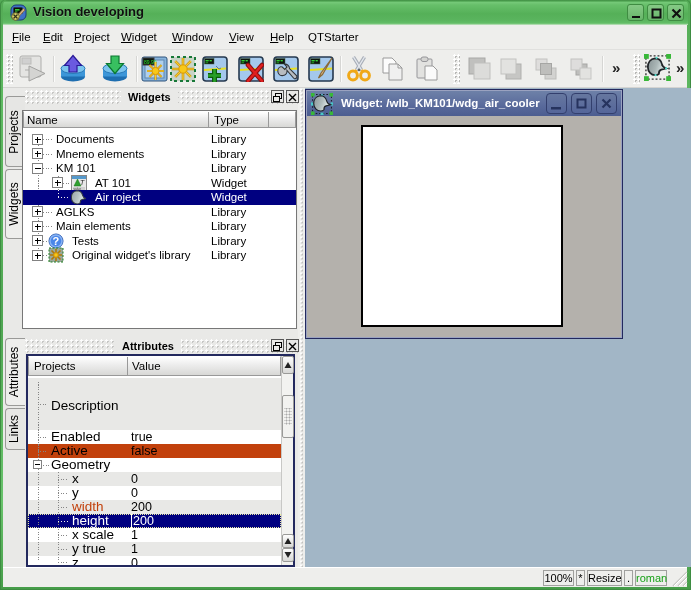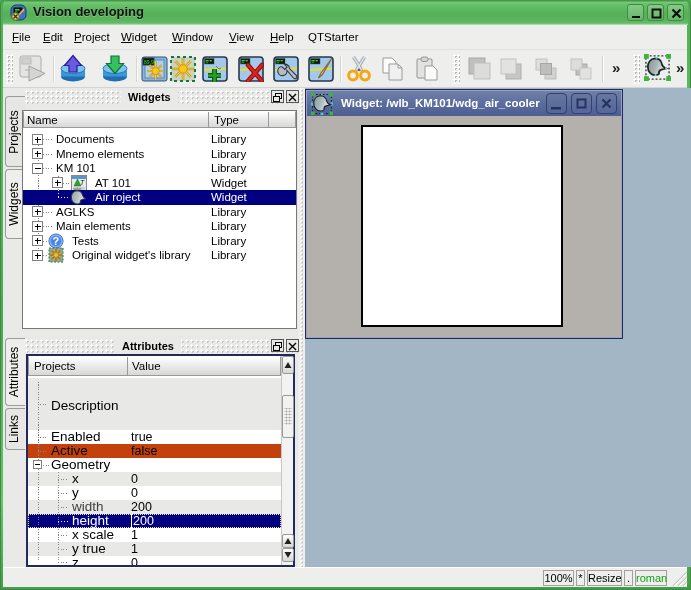--- a/index.html
+++ b/index.html
@@ -465,21 +465,21 @@
       </div>
     <div class="row" style="left:0;top:116px;width:253px;height:14px;line-height:14px;background:#e8e8e6">
         <span class="abs" style="left:44px">x</span>
         <span class="abs val" style="left:103px">0</span>
       </div>
     <div class="row" style="left:0;top:130px;width:253px;height:14px;line-height:14px">
         <span class="abs" style="left:44px">y</span>
         <span class="abs val" style="left:103px">0</span>
       </div>
     <div class="row" style="left:0;top:144px;width:253px;height:14px;line-height:14px;background:#e8e8e6">
-        <span class="abs" style="left:44px;color:#404040">width</span>
+        <span class="abs" style="left:44px;color:#c2410c">width</span>
         <span class="abs val" style="left:103px">200</span>
       </div>
     <div class="row sel" style="left:0;top:158px;width:253px;height:14px;line-height:14px;outline:1px dotted #e8e8a0;outline-offset:-1px">
         <span class="abs" style="left:44px">height</span>
         <span class="abs val" style="left:103px;border-left:1px solid #fff;padding-left:1px">200</span>
       </div>
     <div class="row" style="left:0;top:172px;width:253px;height:14px;line-height:14px">
         <span class="abs" style="left:44px">x scale</span>
         <span class="abs val" style="left:103px">1</span>
       </div>

